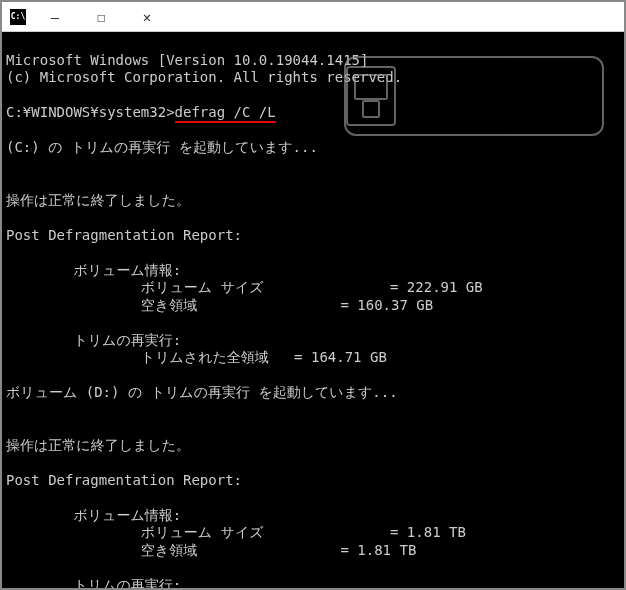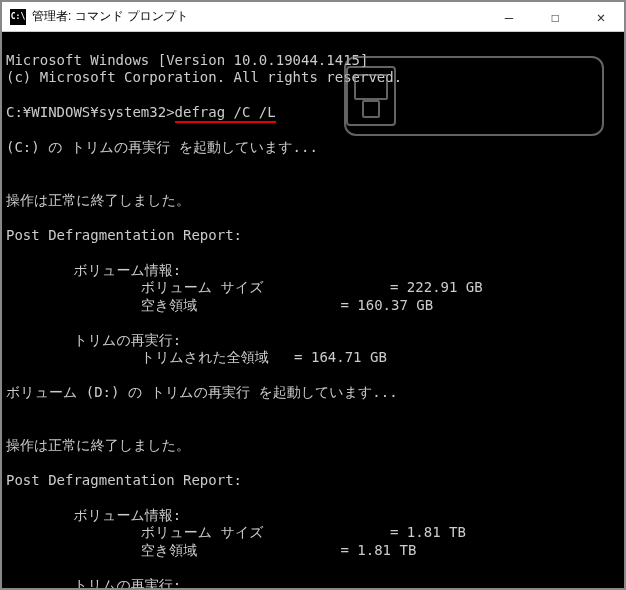--- a/index.html
+++ b/index.html
@@ -121,21 +121,20 @@
       border: 2px solid #999;
       border-radius: 2px;
     }
   </style>
 </head>
 <body>
 
 <div class="window">
   <div class="titlebar">
     <span class="titlebar-icon">C:\</span>
-    <span class="titlebar-text">管理者: コマンド プロンプト</span>
     <div class="window-controls">
       <div class="window-btn">—</div>
       <div class="window-btn">☐</div>
       <div class="window-btn close">✕</div>
     </div>
   </div>
 
   <div class="terminal">
 <span>Microsoft Windows [Version 10.0.19044.1415]</span>
 <span>(c) Microsoft Corporation. All rights reserved.</span>

